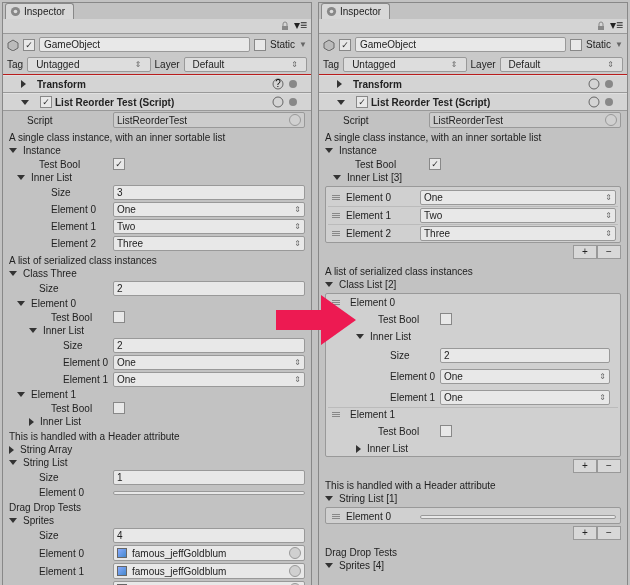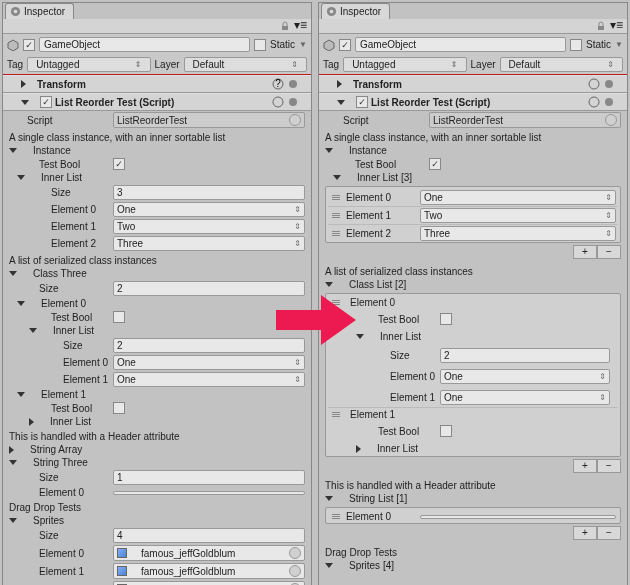--- a/index.html
+++ b/index.html
@@ -14,24 +14,24 @@
 .dd{background:#ddd;border:1px solid #999;padding:1px 8px;border-radius:2px;flex:1;display:flex;justify-content:space-between;align-items:center}
 .comp-hdr{background:#d4d4d4;border-top:1px solid #e0e0e0;border-bottom:1px solid #999;padding:2px 12px;display:flex;align-items:center;gap:3px}
 .comp-hdr .title{font-weight:bold;flex:1}
 .gear{width:12px;height:12px}
 .field-row{display:flex;align-items:center;padding:1px 6px;gap:4px}
 .field-row .lbl{width:100px;padding-left:18px}
 .field-row .lbl.l2{padding-left:30px}
 .field-row .lbl.l3{padding-left:42px}
 .field-row .lbl.l4{padding-left:54px}
 .field-row .val{flex:1;background:#e8e8e8;border:1px solid #999;padding:1px 3px;border-radius:2px;display:flex;justify-content:space-between;align-items:center}
-.field-row .obj{flex:1;background:#e8e8e8;border:1px solid #999;padding:1px 3px;border-radius:2px;display:flex;align-items:center;gap:12px}
+.field-row .obj{flex:1;background:#e8e8e8;border:1px solid #999;padding:1px 3px;border-radius:2px;display:flex;align-items:center;gap:3px}
 .field-row .obj .picker{margin-left:auto;width:12px;height:12px;border:1px solid #999;border-radius:6px;background:#d0d0d0}
 .sec-hdr{font-weight:normal;padding:3px 6px 1px 6px}
-.fold{display:flex;align-items:center;padding:1px 6px;gap:14px}
+.fold{display:flex;align-items:center;padding:1px 6px;gap:4px}
 .fold .tri{width:0;height:0;border-left:4px solid transparent;border-right:4px solid transparent;border-top:5px solid #333;margin-right:2px}
 .fold .tri.r{border-top:4px solid transparent;border-bottom:4px solid transparent;border-left:5px solid #333;border-right:none}
 .fold.l1{padding-left:14px}
 .fold.l2{padding-left:26px}
 .cb{width:12px;height:12px;background:#e8e8e8;border:1px solid #888;display:inline-flex;align-items:center;justify-content:center}
 .cb.checked::after{content:"✓";font-size:9px;color:#333}
 .reorder-box{background:#d0d0d0;border:1px solid #999;margin:2px 6px;padding:2px 2px 0 2px;border-radius:2px}
 .reorder-row{display:flex;align-items:center;padding:1px 2px;gap:4px;border-bottom:1px solid #bbb}
 .reorder-row:last-child{border-bottom:none}
 .handle{width:12px;display:flex;flex-direction:column;gap:1px;align-items:center}
@@ -221,21 +221,21 @@
         <span>Inner List</span>
       </div>
 
     <div class="sec-hdr">This is handled with a Header attribute</div>
     <div class="fold">
         <span class="tri r"></span>
         <span>String Array</span>
       </div>
     <div class="fold">
         <span class="tri"></span>
-        <span>String Three</span>
+        <span>String List</span>
       </div>
     <div class="field-row">
         <span class="lbl l2">Size</span>
         <span class="val">
           <span>1</span>
         </span>
       </div>
     <div class="field-row">
         <span class="lbl l2">Element 0</span>
         <span class="val">

